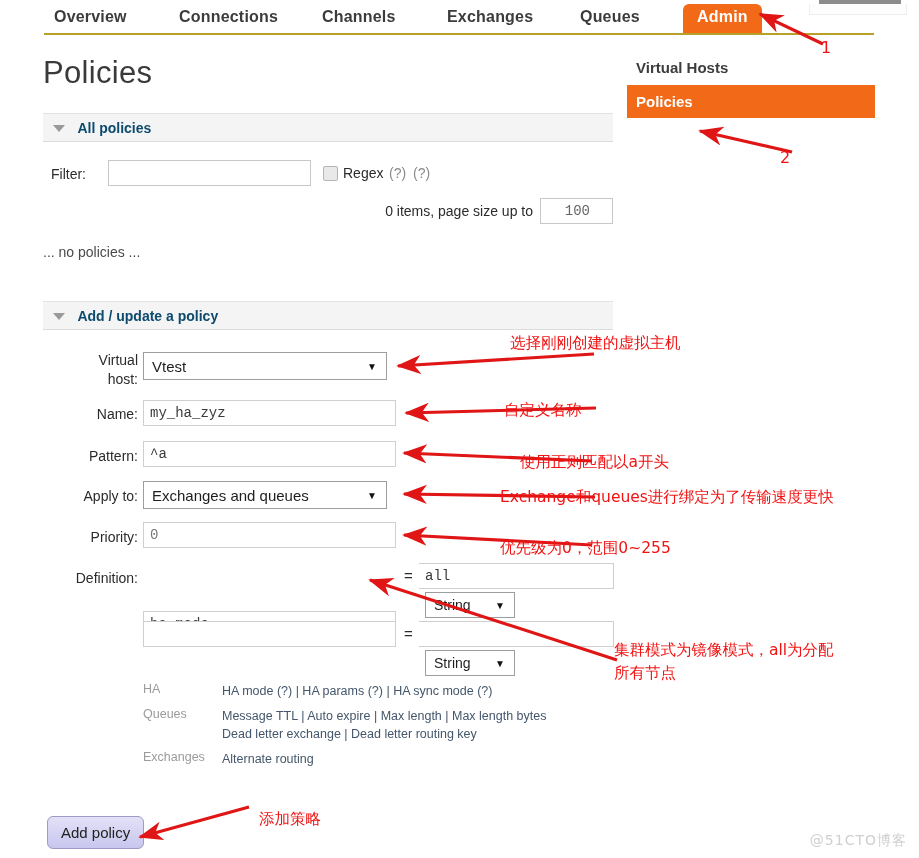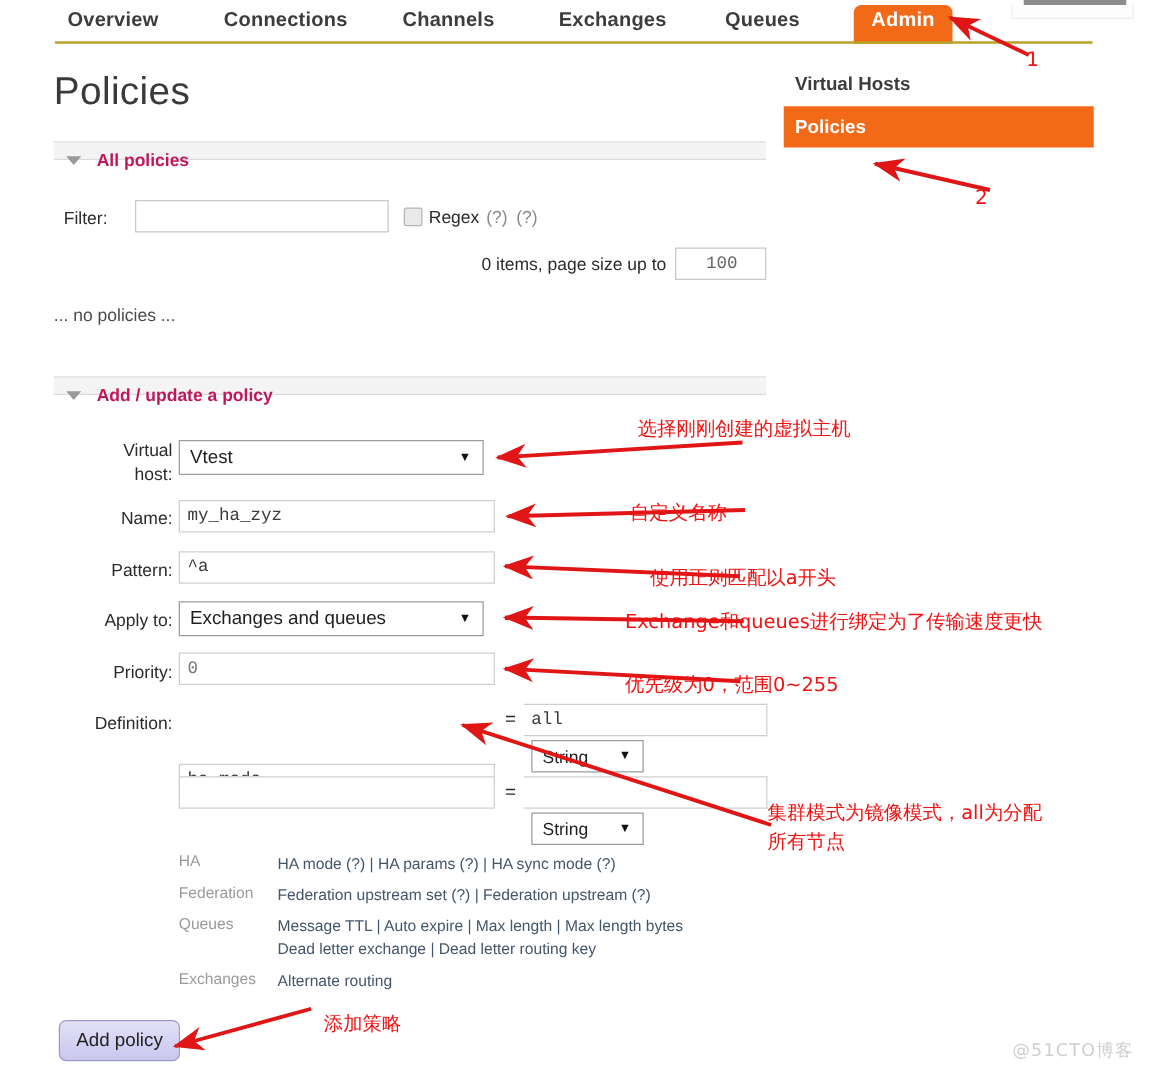--- a/index.html
+++ b/index.html
@@ -62,22 +62,22 @@
     background:#f26a17;color:#ffffff;height:33px;line-height:33px;
     width:248px;box-sizing:border-box;
   }
 
   
   .sec{
     position:absolute;left:43px;width:570px;
   }
   .sec-head{
     background:#f4f4f4;border-top:1px solid #e2e2e2;border-bottom:1px solid #dcdcdc;
-    height:15px;line-height:29px;
-    font-size:14px;font-weight:bold;color:#be185d;
+    height:29px;line-height:29px;
+    font-size:14px;font-weight:bold;color:#0c4a6e;
     padding-left:10px;box-sizing:border-box;
     cursor:pointer;
   }
   .tri{
     display:inline-block;width:0;height:0;
     border-left:6px solid transparent;border-right:6px solid transparent;
     border-top:7px solid #9a9a9a;
     margin-right:9px;vertical-align:middle;position:relative;top:-1px;
   }
 
@@ -234,24 +234,20 @@
   <input class="tinput" style="left: 419px; top: 621px; width: 195px; height: 26px; border-left: none;" value="">
   <div class="sel-box" style="left:425px;top:650px;width:90px;height:26px;font-size:14px;">
     <span class="txt">String</span>
     <span class="car">▼</span>
   </div>
 
   <div class="hints">
     <div class="hrow">
       <div class="hkey">HA</div>
       <div class="hval">HA mode (?) | HA params (?) | HA sync mode (?)</div>
-    </div>
-    <div class="hrow">
-      <div class="hkey">Federation</div>
-      <div class="hval">Federation upstream set (?) | Federation upstream (?)</div>
     </div>
     <div class="hrow">
       <div class="hkey">Queues</div>
       <div>
         <div class="hval">Message TTL | Auto expire | Max length | Max length bytes</div>
         <div class="hval">Dead letter exchange | Dead letter routing key</div>
       </div>
     </div>
     <div class="hrow" style="margin-top:6px;">
       <div class="hkey">Exchanges</div>

